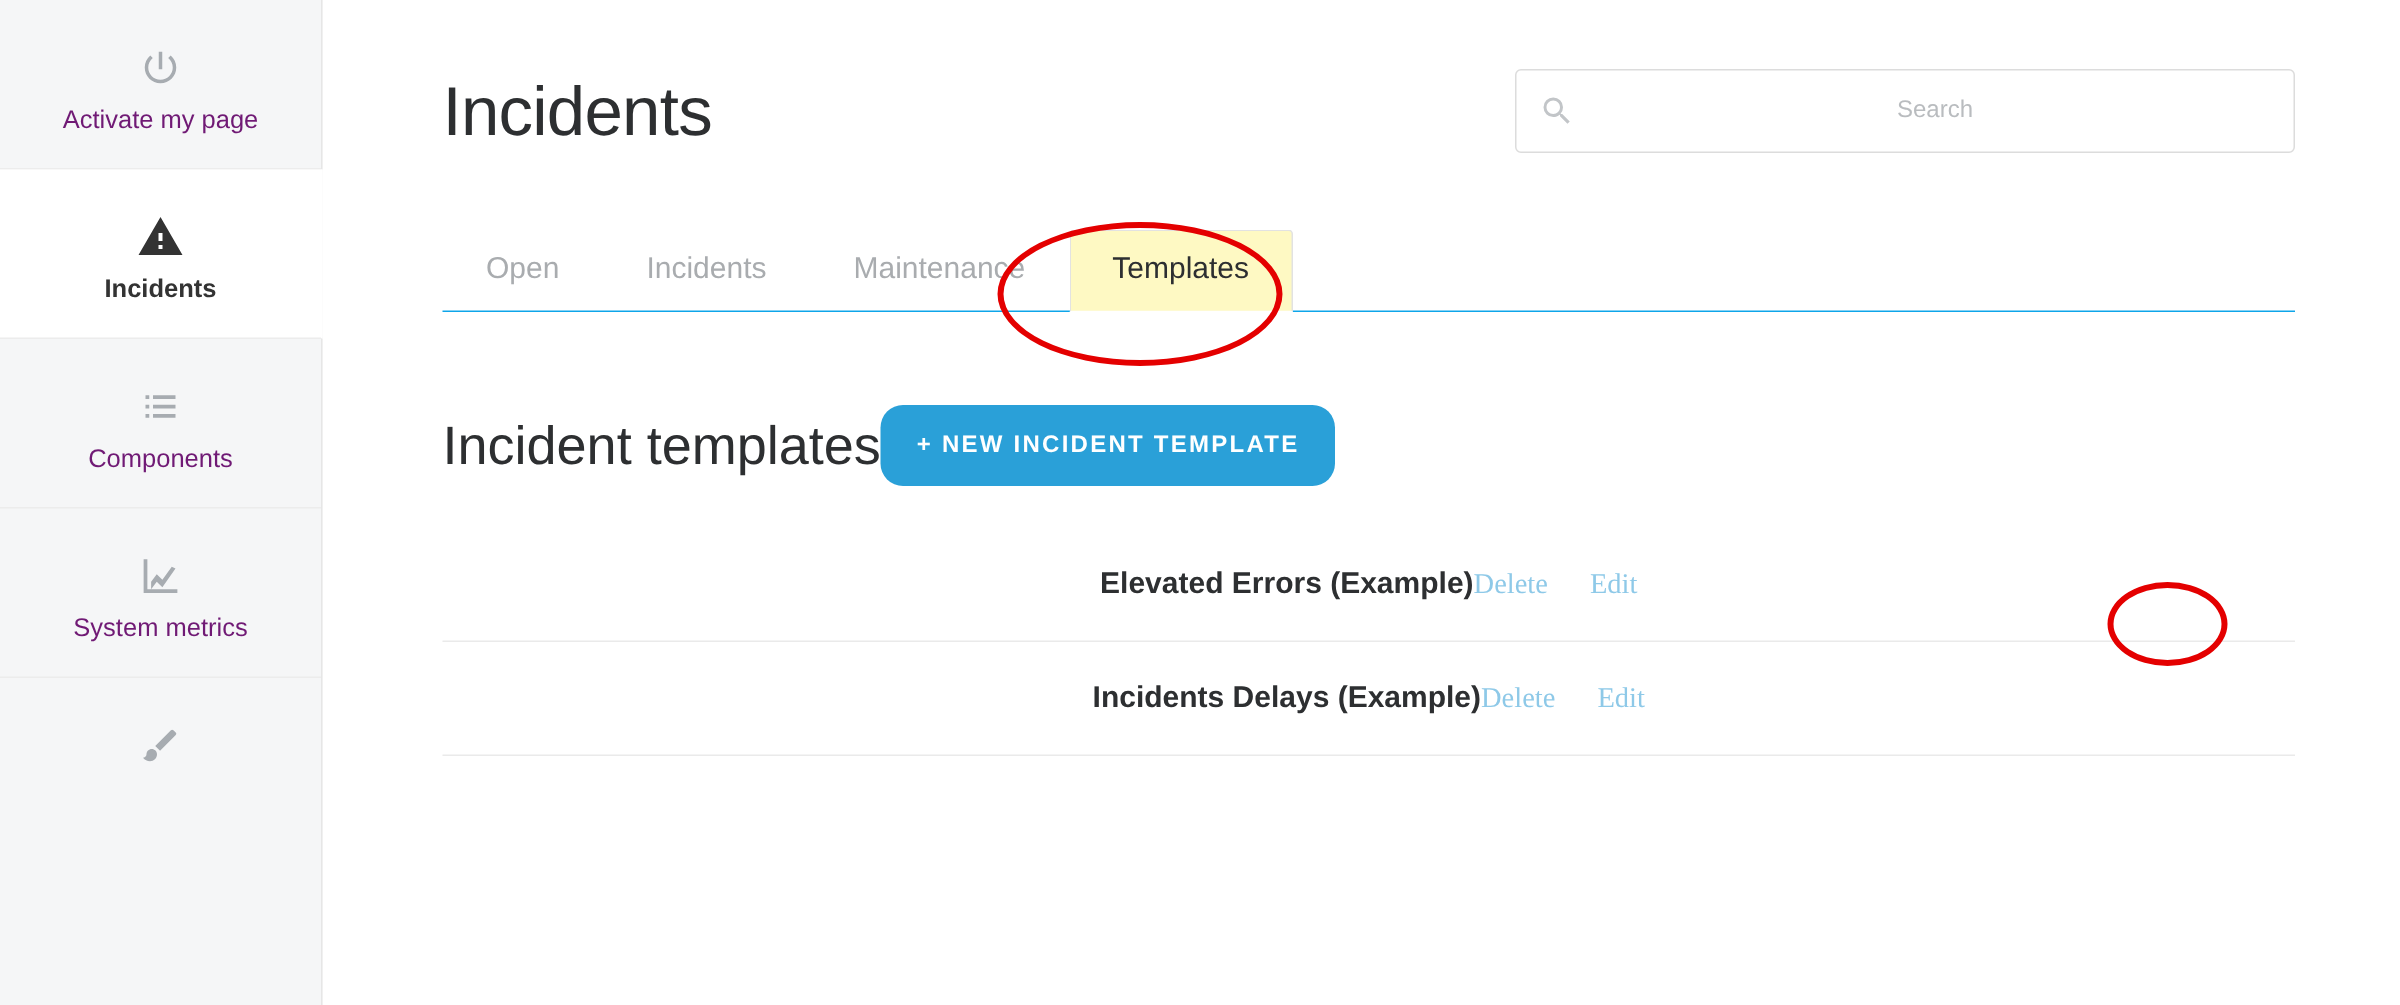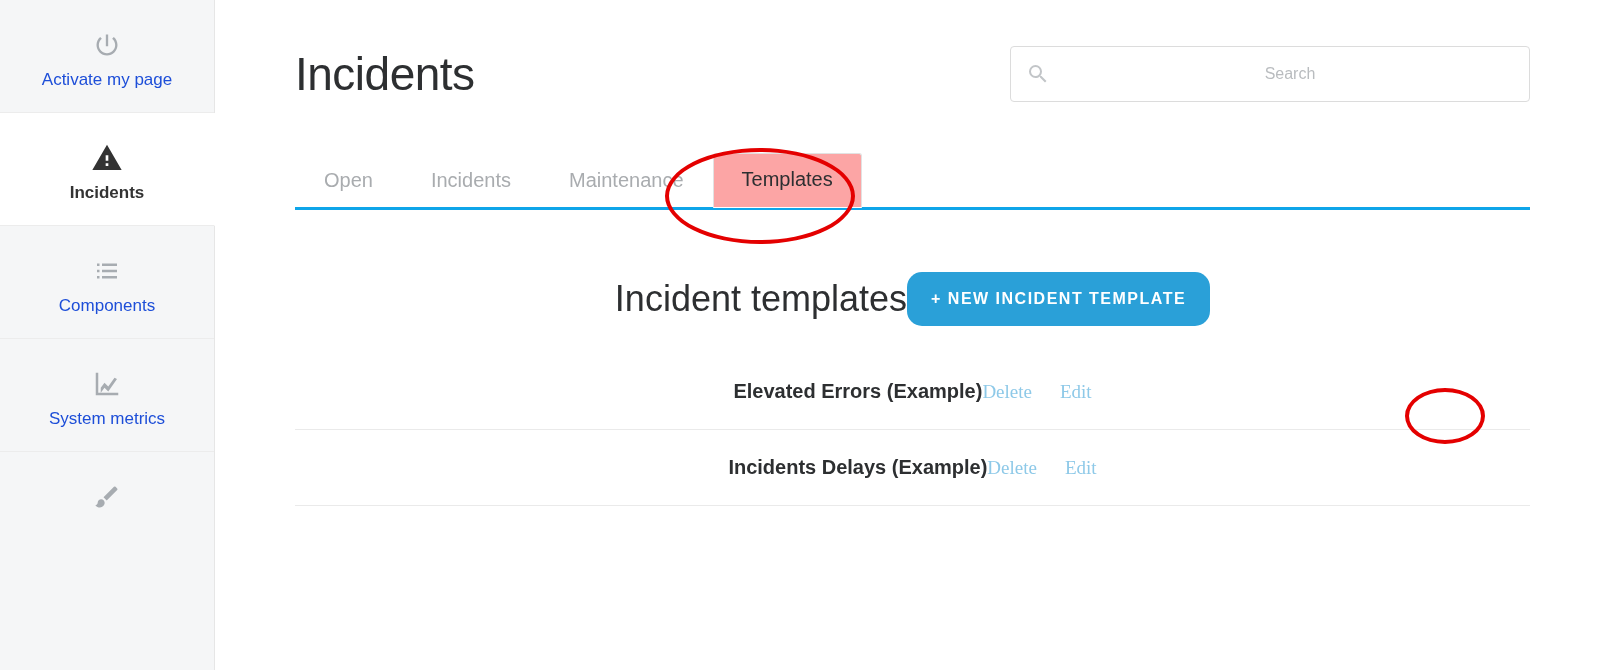--- a/index.html
+++ b/index.html
@@ -33,21 +33,21 @@
   }
   .side-item .icon {
     height: 34px;
     display: flex;
     align-items: center;
     justify-content: center;
     margin-bottom: 8px;
   }
   .side-item .label {
     font-size: 17px;
-    color: #1d4ed8;
+    color: #701a75;
   }
   .side-item.active {
     background: #ffffff;
     color: #333;
     border-right: 1px solid #fff;
     margin-right: -1px;
   }
   .side-item.active .label { color: #333; font-weight: 600; }
   .side-item.active svg { fill: #333; }
   .side-item svg { fill: #a7acb1; }
@@ -91,46 +91,45 @@
     left: 16px;
     top: 50%;
     transform: translateY(-50%);
     width: 24px; height: 24px;
     fill: #c2c5c8;
   }
 
   
   .tabs {
     display: flex;
-    align-items: flex-end;
-    border-bottom: 3px solid #0ea5e9;
+    border-bottom: 1px solid #0ea5e9;
     position: relative;
   }
   .tab {
     padding: 14px 28px 16px;
     font-size: 20px;
     color: #a9acaf;
     cursor: pointer;
     position: relative;
     top: 1px;
     border: 1px solid transparent;
     border-bottom: none;
   }
   .tab.active {
     color: #2d2f31;
     border-color: #e2e2e2;
     border-bottom: 1px solid #fff;
-    background: #fca5a5;
+    background: #fef9c3;
     border-radius: 3px 3px 0 0;
   }
 
   
   .section-row {
     display: flex;
-    justify-content: center;
+    justify-content: flex-start;
     align-items: center;
     margin-top: 62px;
     margin-bottom: 28px;
   }
   .section-title {
     font-size: 36px;
     font-weight: 400;
     color: #2d2f31;
   }
   .new-btn {

